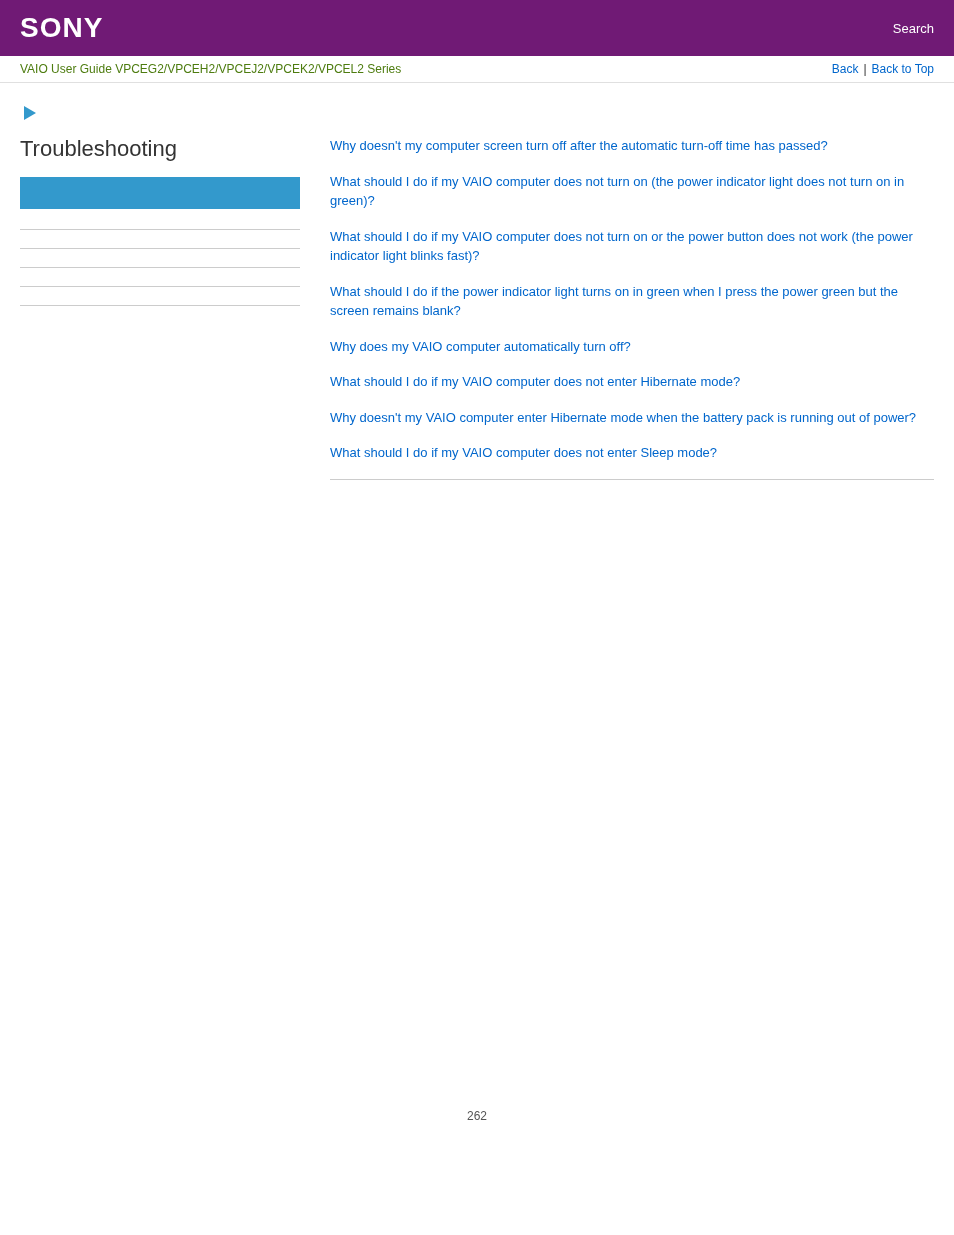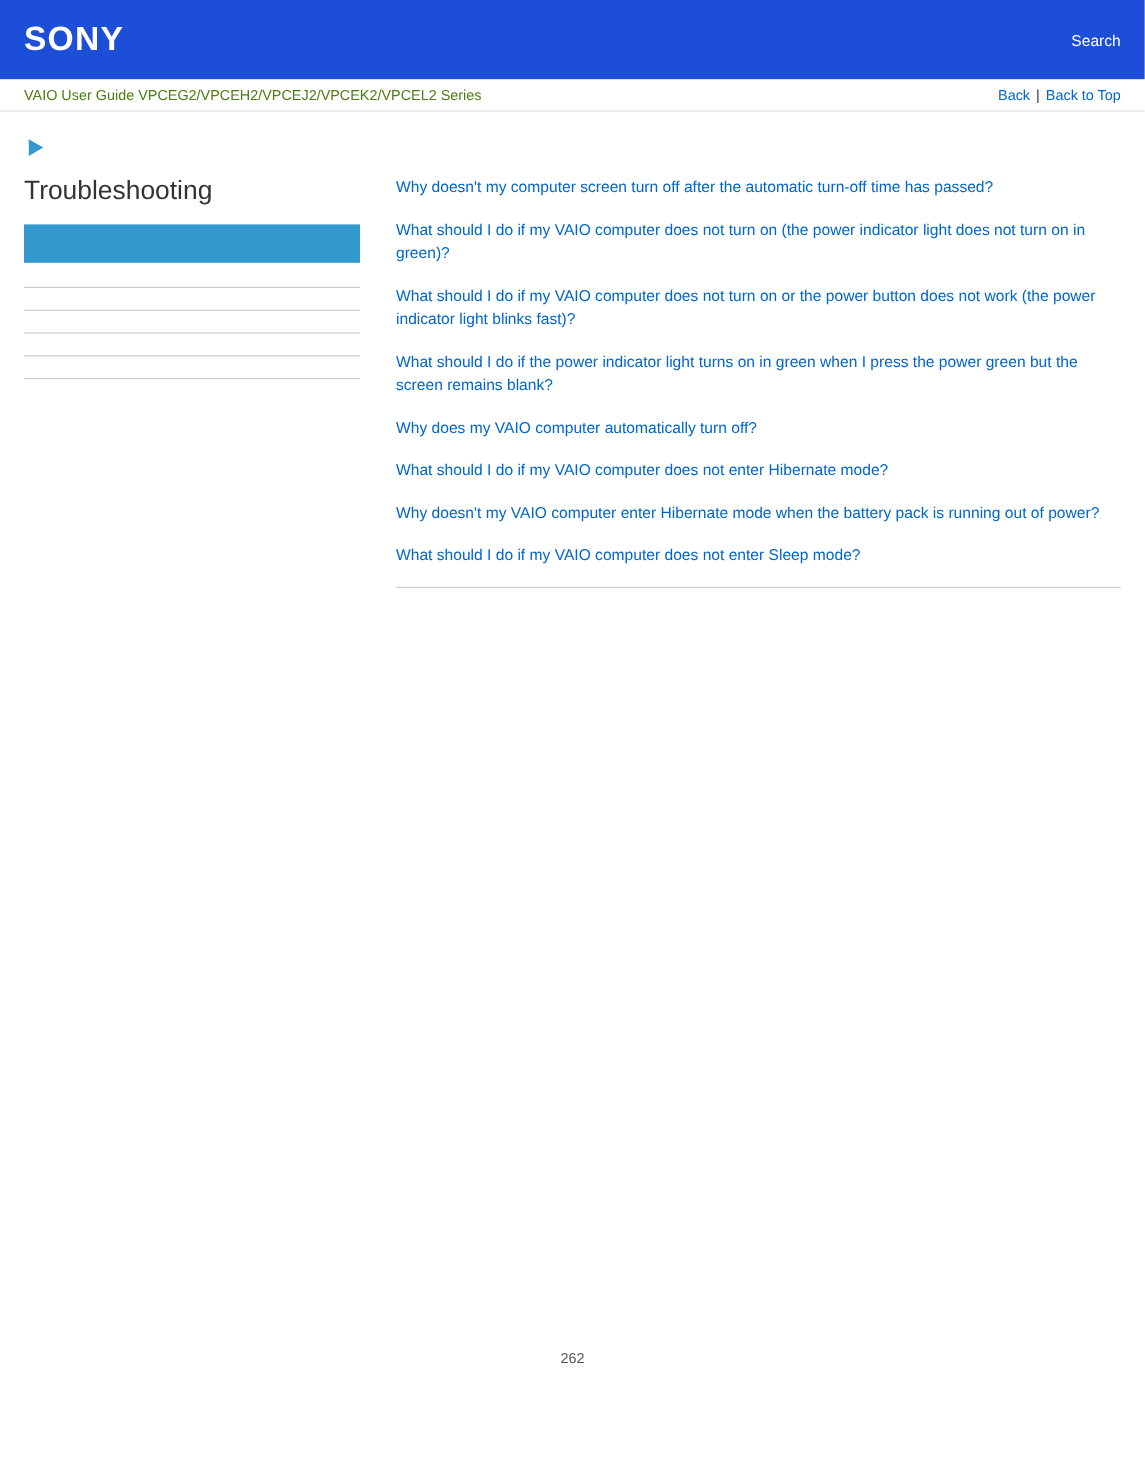--- a/index.html
+++ b/index.html
@@ -12,22 +12,22 @@
       font-family: Arial, Helvetica, sans-serif;
       font-size: 13px;
       color: #333;
       background: #fff;
       width: 954px;
       min-height: 1235px;
     }
 
     
     #header {
-      background: #1d4ed8;
-      height: 66px;
+      background: #701a75;
+      height: 56px;
       display: flex;
       align-items: center;
       justify-content: space-between;
       padding: 0 20px;
     }
 
     #sony-logo {
       color: #fff;
       font-size: 28px;
       font-weight: 900;
@@ -142,21 +142,21 @@
       color: #555;
       margin-top: 20px;
     }
 
     #page-number {
       text-align: center;
       font-size: 12px;
       color: #555;
       padding: 20px 0;
       position: absolute;
-      bottom: 76px;
+      bottom: 92px;
       width: 954px;
     }
   </style>
 </head>
 <body>
 
 <div id="header">
   <span id="sony-logo">SONY</span>
   <button id="search-button">Search</button>
 </div>

